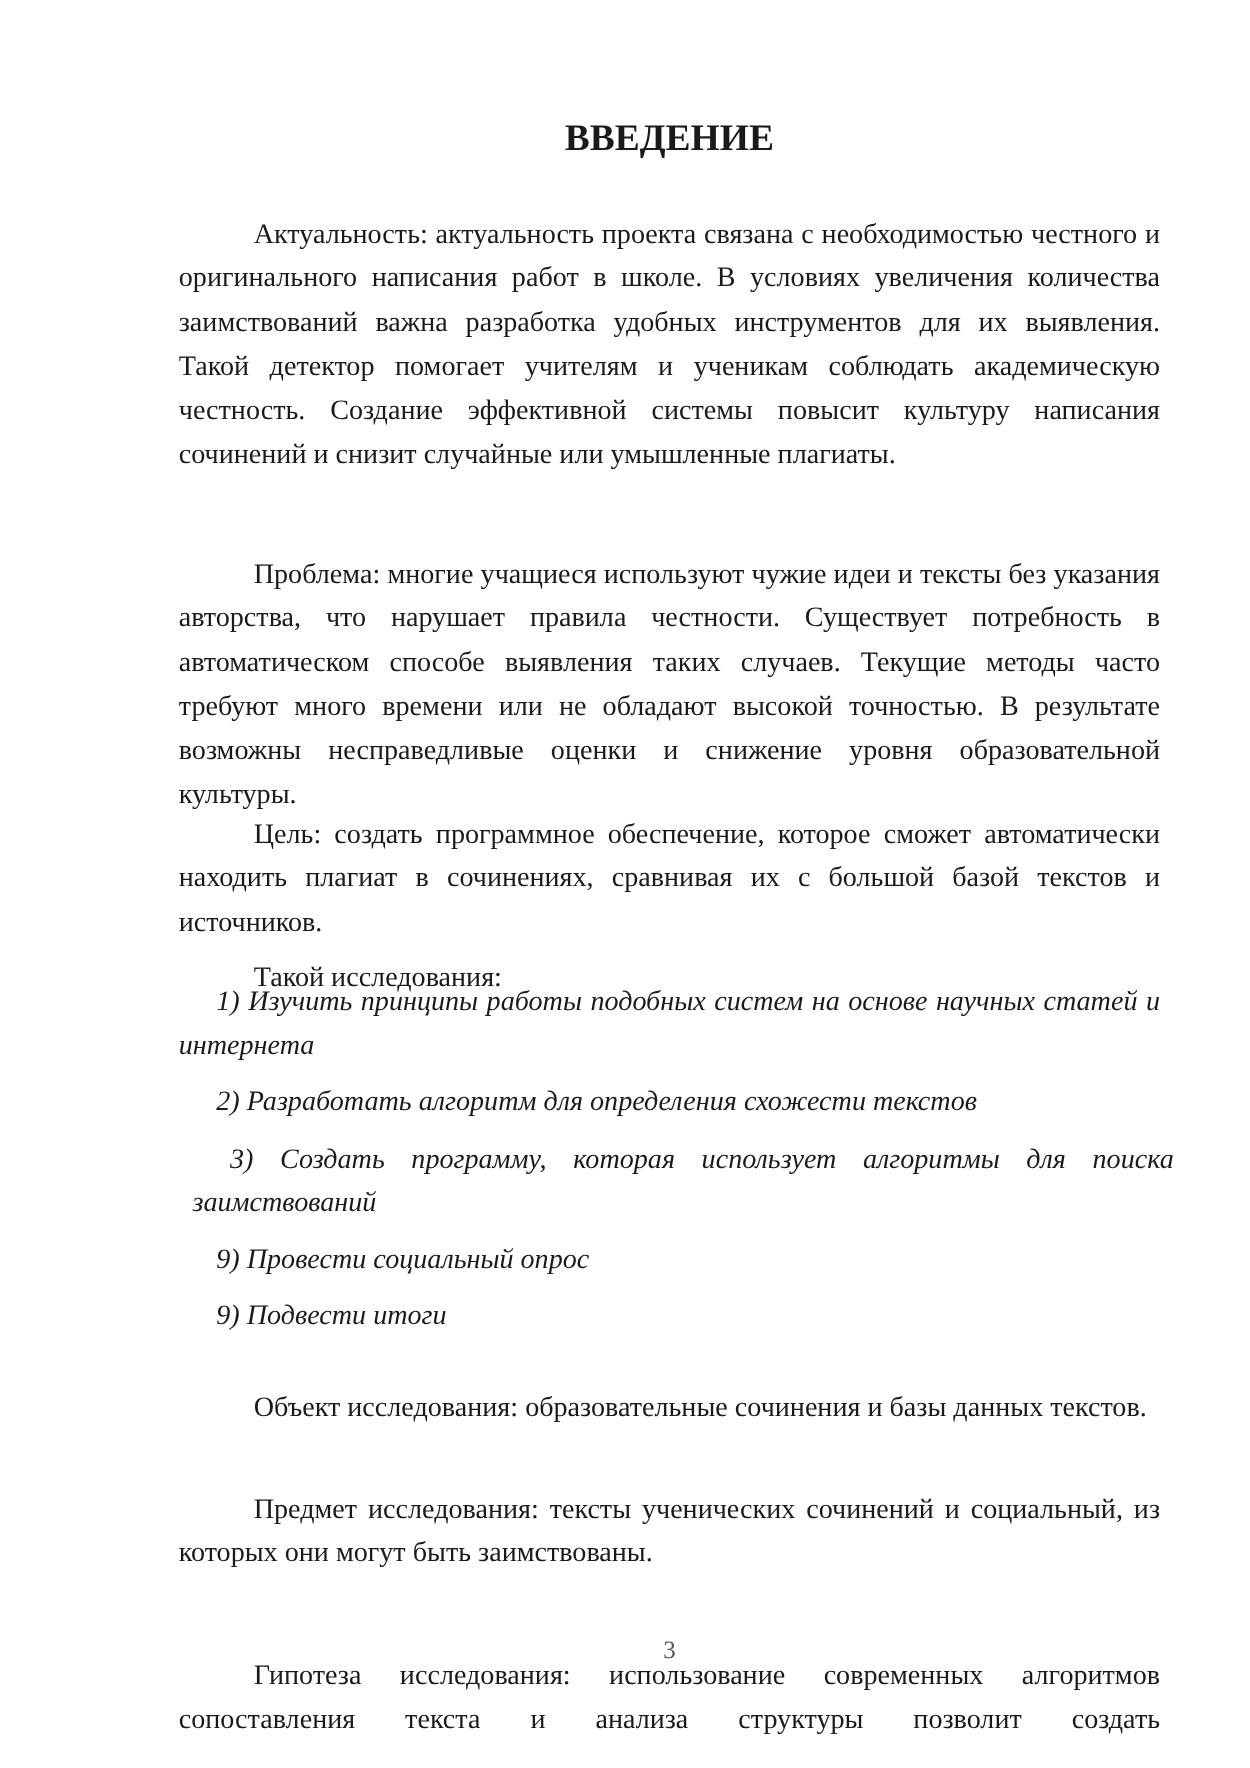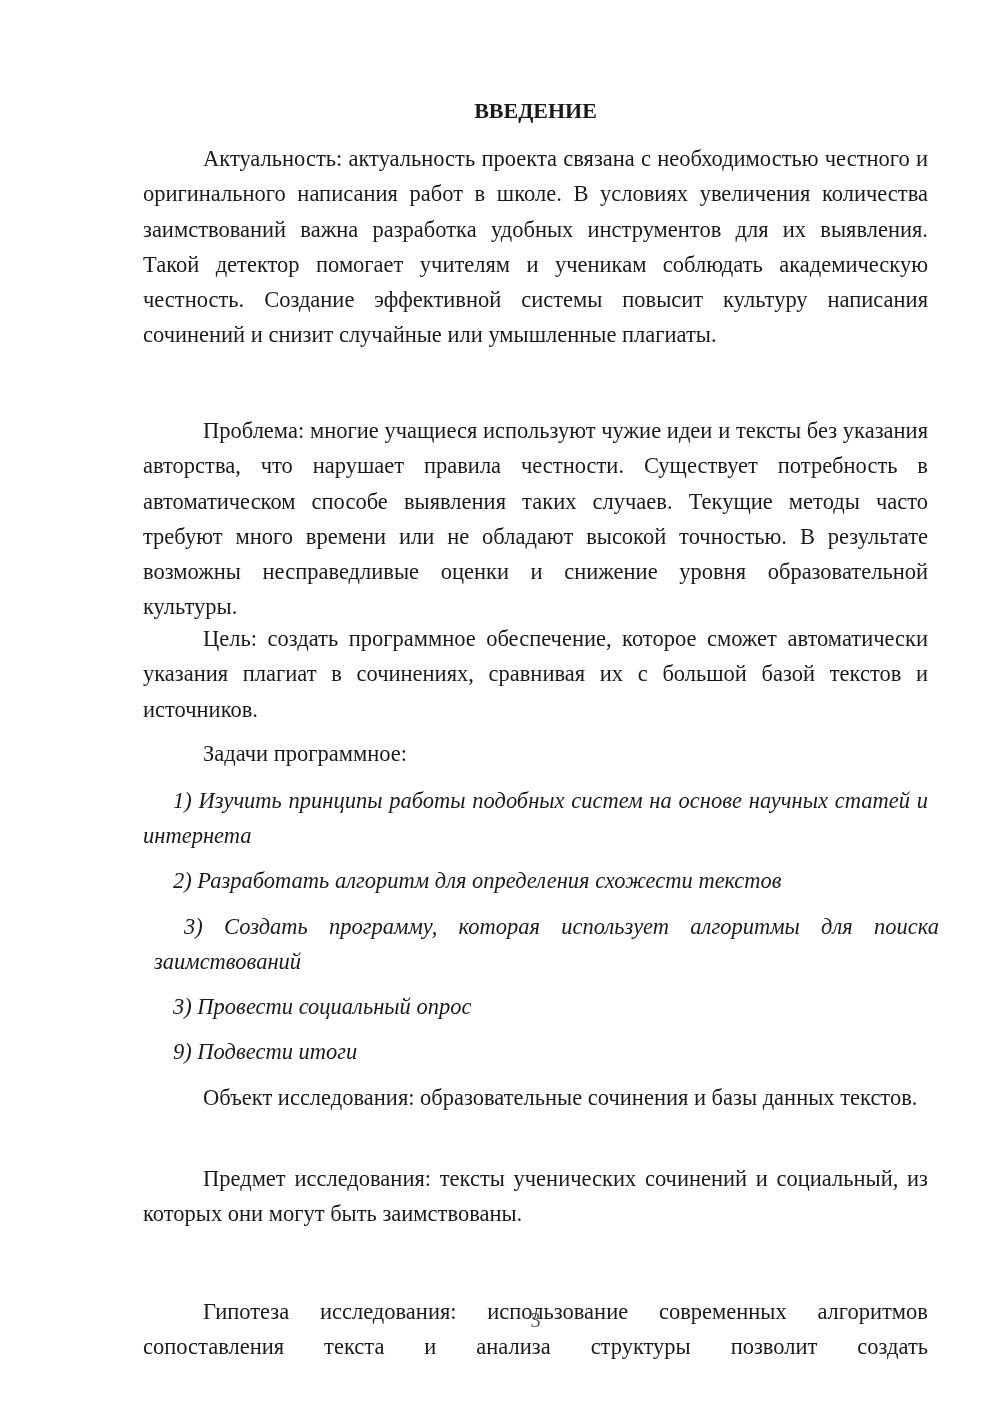--- a/index.html
+++ b/index.html
@@ -4,54 +4,54 @@
 <style>
   html, body { margin: 0; padding: 0; background: #ffffff; }
   body { width: 1000px; height: 1414px; position: relative; overflow: hidden; }
   .page {
     position: absolute; left: 143px; top: 0; width: 785px;
     font-family: "Liberation Serif", "DejaVu Serif", serif;
     font-size: 22.5px; color: #1a1a1a;
   }
   .title {
     position: absolute; top: 96px; left: 0; width: 785px;
-    text-align: center; font-weight: bold; font-size: 22px; line-height: 30px;
+    text-align: center; font-weight: bold; font-size: 30px; line-height: 30px;
   }
   .para {
     position: absolute; left: 0; width: 785px;
     text-align: justify; text-align-last: left;
     line-height: 35.3px; margin: 0;
   }
-  .indent { text-indent: 60px; }
+  .indent { text-indent: 60px; margin-top: 28px; }
   .list-item { text-indent: 30px; font-style: italic; }
   .last-justify { text-align-last: justify; }
   .page-number {
     position: absolute; top: 1305px; left: 0; width: 785px;
     text-align: center; font-size: 20px; color: #555; line-height: 30px;
     font-family: "Liberation Serif", "DejaVu Serif", serif;
   }
 </style>
 </head>
 <body>
 
 <div class="page">
   <div class="title">ВВЕДЕНИЕ</div>
 
   <p class="para indent" style="top:141px;">Актуальность: актуальность проекта связана с необходимостью честного и оригинального написания работ в школе. В условиях увеличения количества заимствований важна разработка удобных инструментов для их выявления. Такой детектор помогает учителям и ученикам соблюдать академическую честность. Создание эффективной системы повысит культуру написания сочинений и снизит случайные или умышленные плагиаты.</p>
 
   <p class="para indent" style="top:413px;">Проблема: многие учащиеся используют чужие идеи и тексты без указания авторства, что нарушает правила честности. Существует потребность в автоматическом способе выявления таких случаев. Текущие методы часто требуют много времени или не обладают высокой точностью. В результате возможны несправедливые оценки и снижение уровня образовательной культуры.</p>
 
-  <p class="para indent" style="top:621px;">Цель: создать программное обеспечение, которое сможет автоматически указания плагиат в сочинениях, сравнивая их с большой базой текстов и источников.</p>
+  <p class="para indent" style="top:621px;">Цель: создать программное обеспечение, которое сможет автоматически находить плагиат в сочинениях, сравнивая их с большой базой текстов и источников.</p>
 
-  <p class="para indent" style="top:736px;">Задачи программное:</p>
+  <p class="para indent" style="top:736px;">Такой исследования:</p>
 
   <p class="para list-item" style="top:783px;">1) Изучить принципы работы подобных систем на основе научных статей и интернета</p>
   <p class="para list-item" style="top:863px;">2) Разработать алгоритм для определения схожести текстов</p>
   <p class="para list-item" style="top:909px;margin-left:11px;">3) Создать программу, которая использует алгоритмы для поиска заимствований</p>
-  <p class="para list-item" style="top:989px;">3) Провести социальный опрос</p>
+  <p class="para list-item" style="top:989px;">9) Провести социальный опрос</p>
   <p class="para list-item" style="top:1034px;">9) Подвести итоги</p>
 
   <p class="para indent" style="top:1080px;">Объект исследования: образовательные сочинения и базы данных текстов.</p>
 
   <p class="para indent" style="top:1161px;">Предмет исследования: тексты ученических сочинений и социальный, из которых они могут быть заимствованы.</p>
 
   <p class="para indent last-justify" style="top:1294px;">Гипотеза исследования: использование современных алгоритмов сопоставления текста и анализа структуры позволит создать</p>
 
   <div class="page-number">3</div>
 </div>

